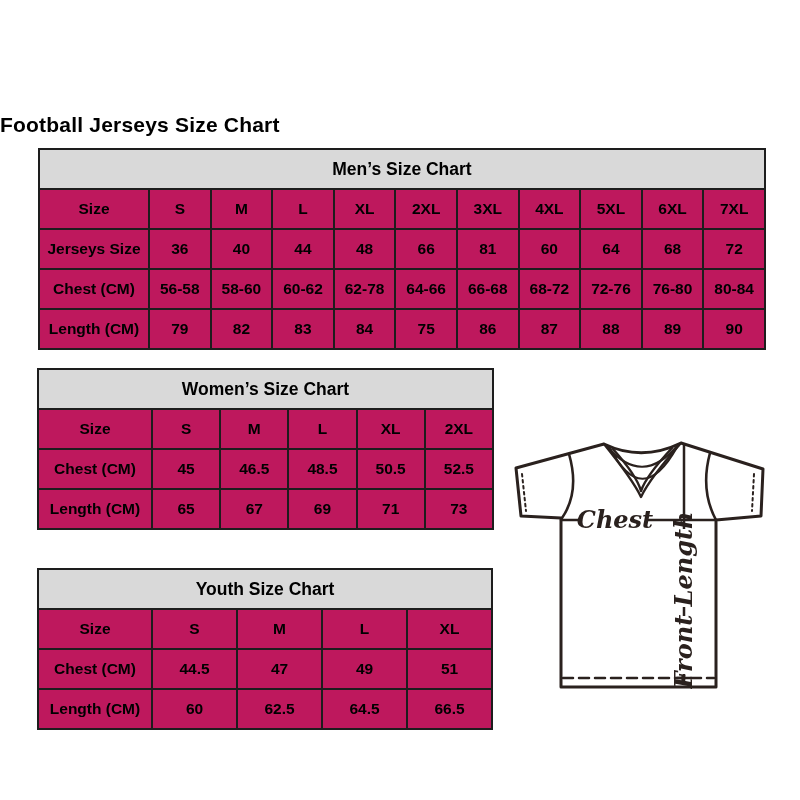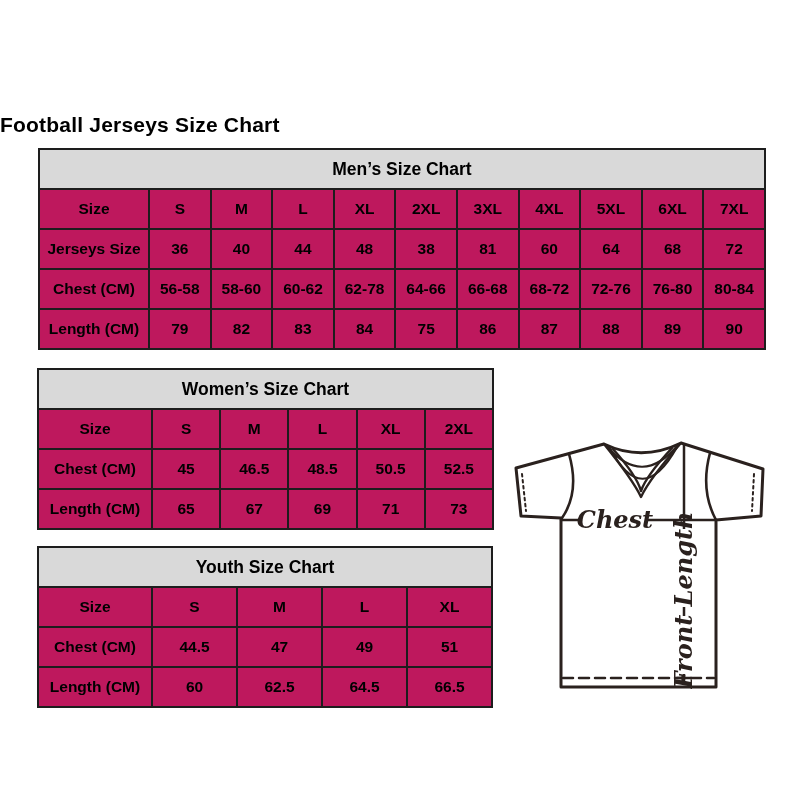--- a/index.html
+++ b/index.html
@@ -28,21 +28,21 @@
     font-weight:bold;font-size:15.5px;padding:0;
     height:38px; 
     overflow:hidden;white-space:nowrap;
   }
   table.size-table td.tcaption{
     background:var(--header-bg);
     font-size:17.5px;
   }
   #mens-table  {left:38px; top:148px; width:728px;}
   #womens-table{left:37px; top:368px; width:457px;}
-  #youth-table {left:37px; top:546px; width:456px;}
+  #youth-table {left:37px; top:568px; width:456px;}
   .jersey-wrap{
     position:absolute;left:498px;top:428px;width:292px;height:292px;
   }
   .jersey-wrap svg{display:block;width:100%;height:100%;}
   .measure-label{
     font-family:"DejaVu Serif", serif;
     font-style:italic;font-weight:bold;
     fill:var(--jersey);
   }
 </style>
@@ -81,21 +81,21 @@
         <td>5XL</td>
         <td>6XL</td>
         <td>7XL</td>
       </tr>
       <tr>
         <td>Jerseys Size</td>
         <td>36</td>
         <td>40</td>
         <td>44</td>
         <td>48</td>
-        <td>38</td>
+        <td>66</td>
         <td>81</td>
         <td>60</td>
         <td>64</td>
         <td>68</td>
         <td>72</td>
       </tr>
       <tr>
         <td>Chest (CM)</td>
         <td>56-58</td>
         <td>58-60</td>

